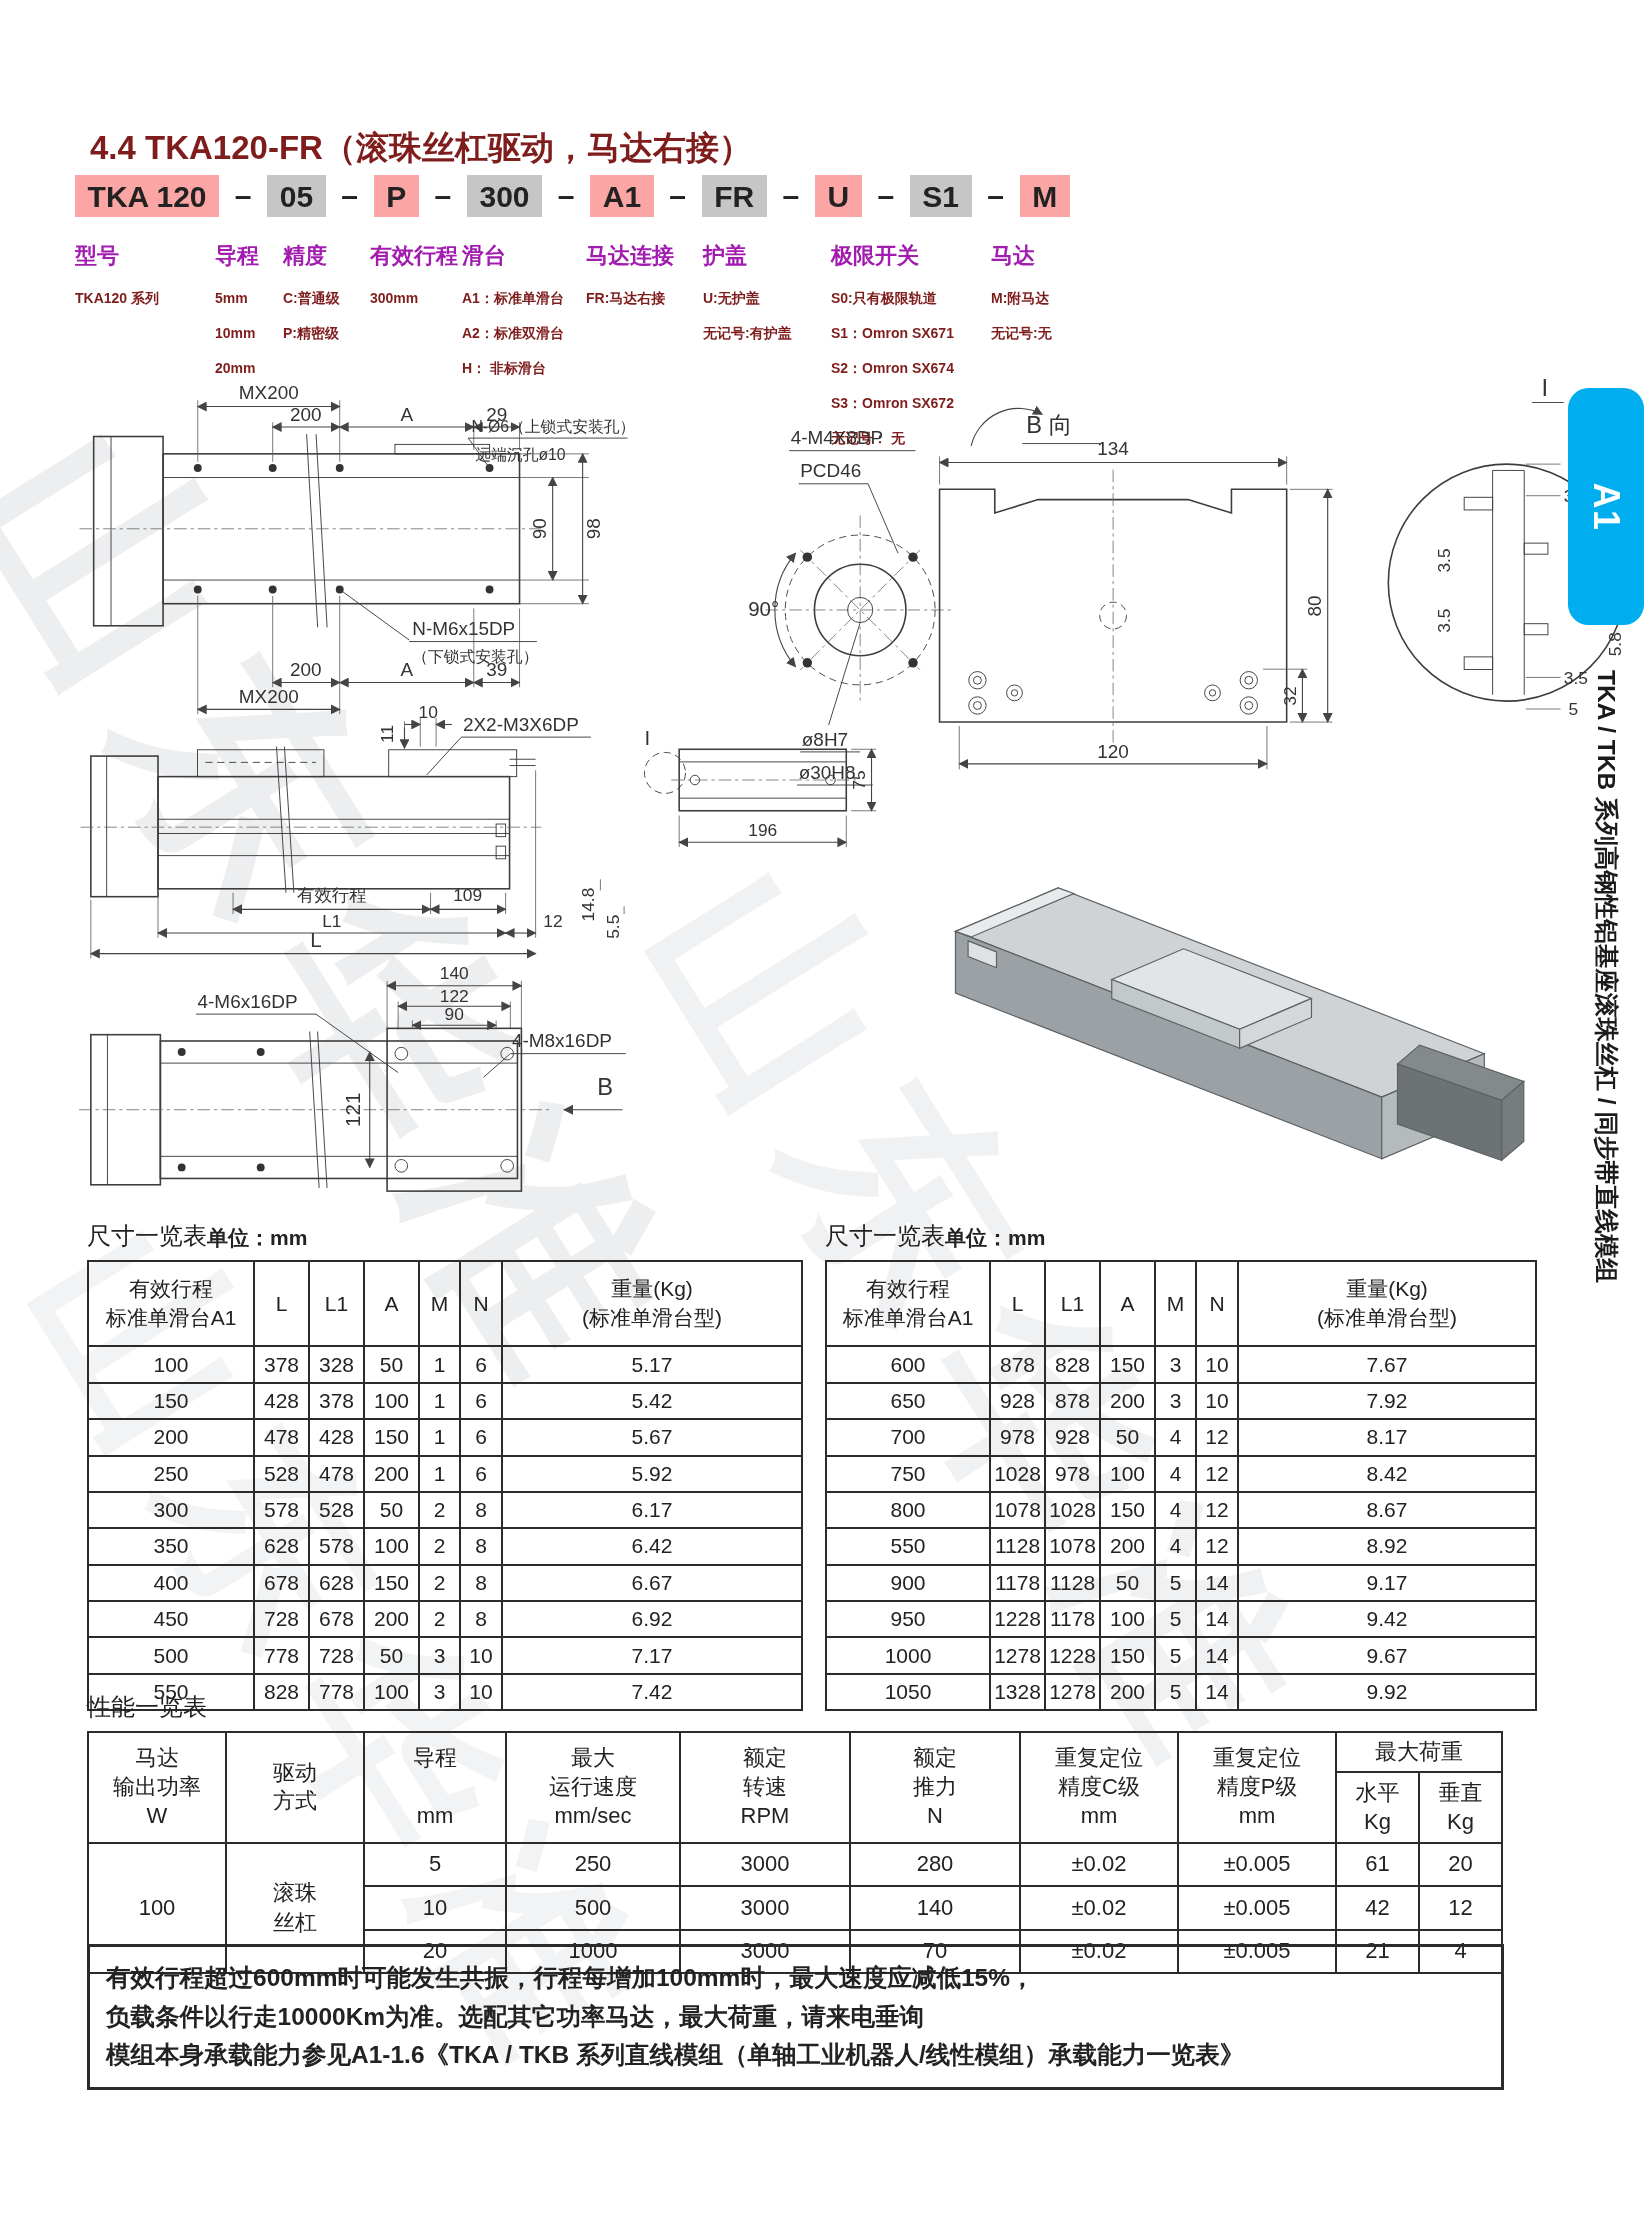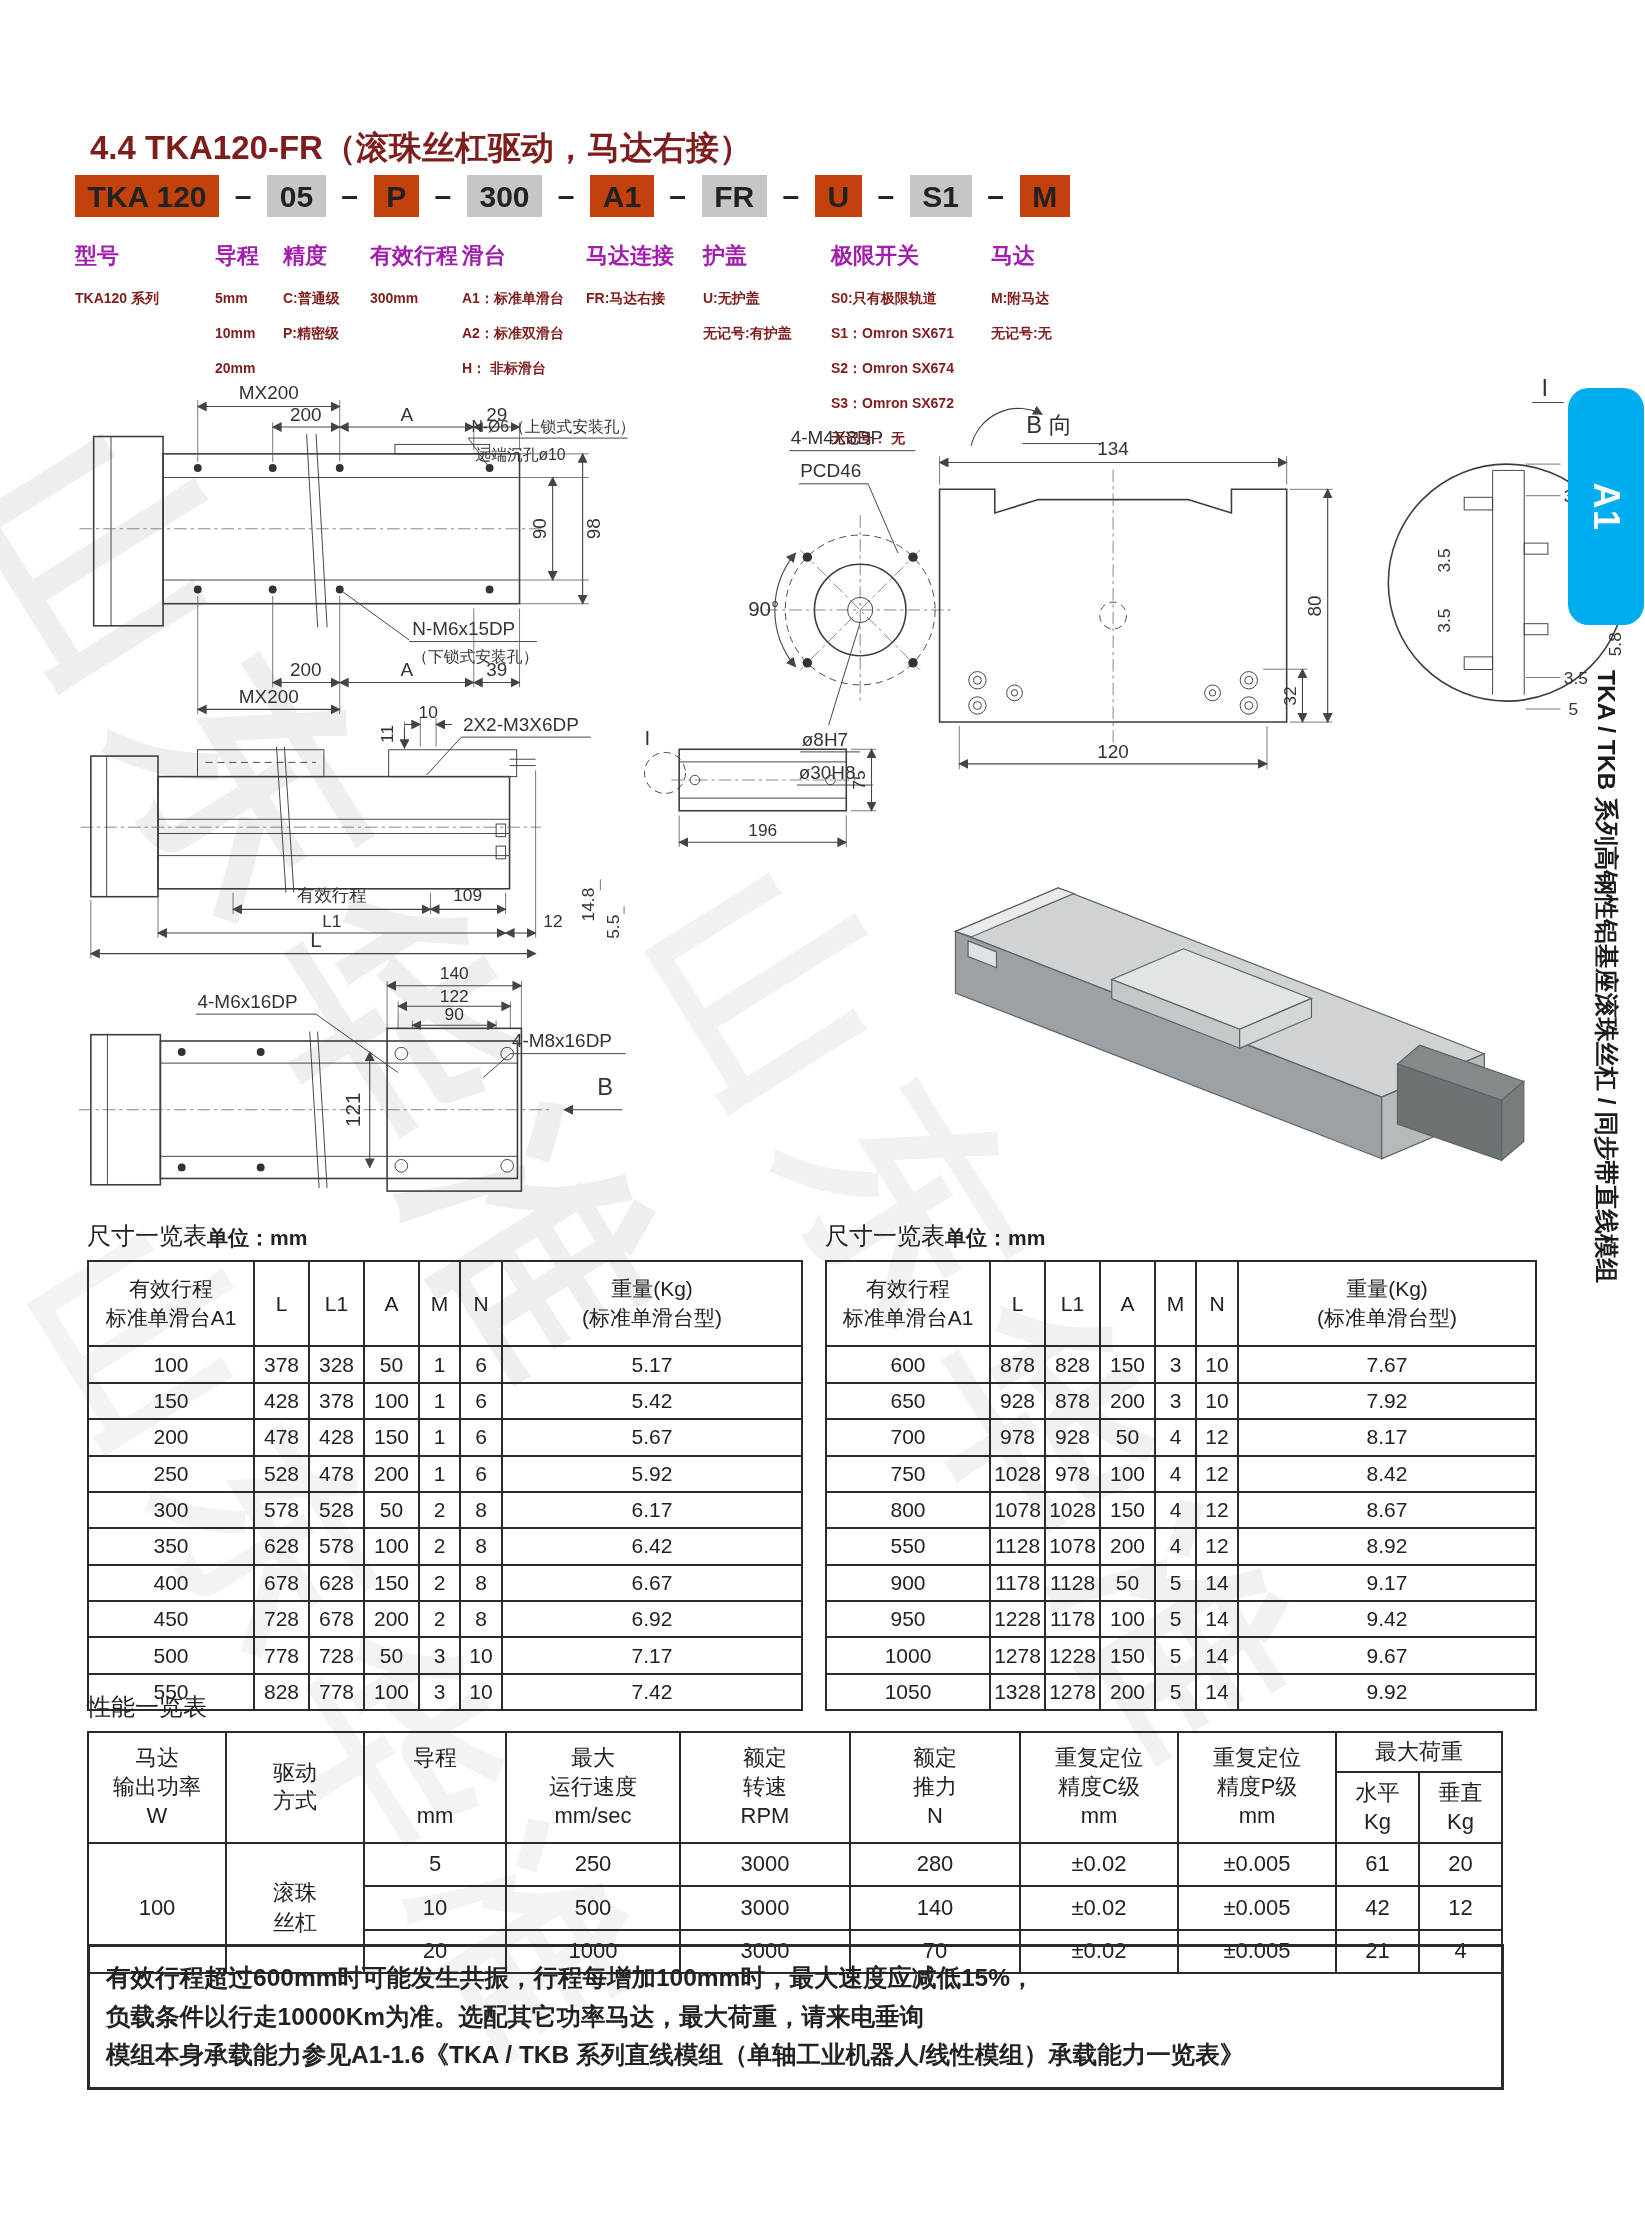--- a/index.html
+++ b/index.html
@@ -10,21 +10,21 @@
              letter-spacing:33px;white-space:nowrap;transform:rotate(58deg);
              transform-origin:left top;z-index:0;pointer-events:none;}
   .wm2{font-size:221px;opacity:.26;}
   .wm3{font-size:205px;opacity:.22;}
   .content{position:absolute;inset:0;z-index:1;}
   
   .title{position:absolute;left:75px;top:111px;font-size:33px;font-weight:700;color:#7f1d1d;margin:15px;}
   .code-row{position:absolute;left:75px;top:175px;width:995px;display:flex;align-items:center;
             justify-content:space-between;font-size:30px;font-weight:700;color:#222;}
   .seg{padding:4.7px 12.6px;line-height:1.1;}
-  .s-light{background:#c2410c;}
+  .s-light{background:#fca5a5;}
   .s-dark{background:#c6c6c6;}
   .sep{font-weight:700;}
   
   .legend-col{position:absolute;top:241px;}
   .legend-title{font-size:22px;font-weight:600;color:#a21caf;margin-bottom:9.5px;}
   .legend-line{font-size:14px;line-height:35px;color:#7f1d1d;white-space:nowrap;font-weight:bold;}
   .lg0{left:75px}.lg1{left:215px}.lg2{left:283px}.lg3{left:370px}.lg4{left:462px}
   .lg5{left:586px}.lg6{left:703px}.lg7{left:831px}.lg8{left:991px}
   
   svg{position:absolute;overflow:visible;}

